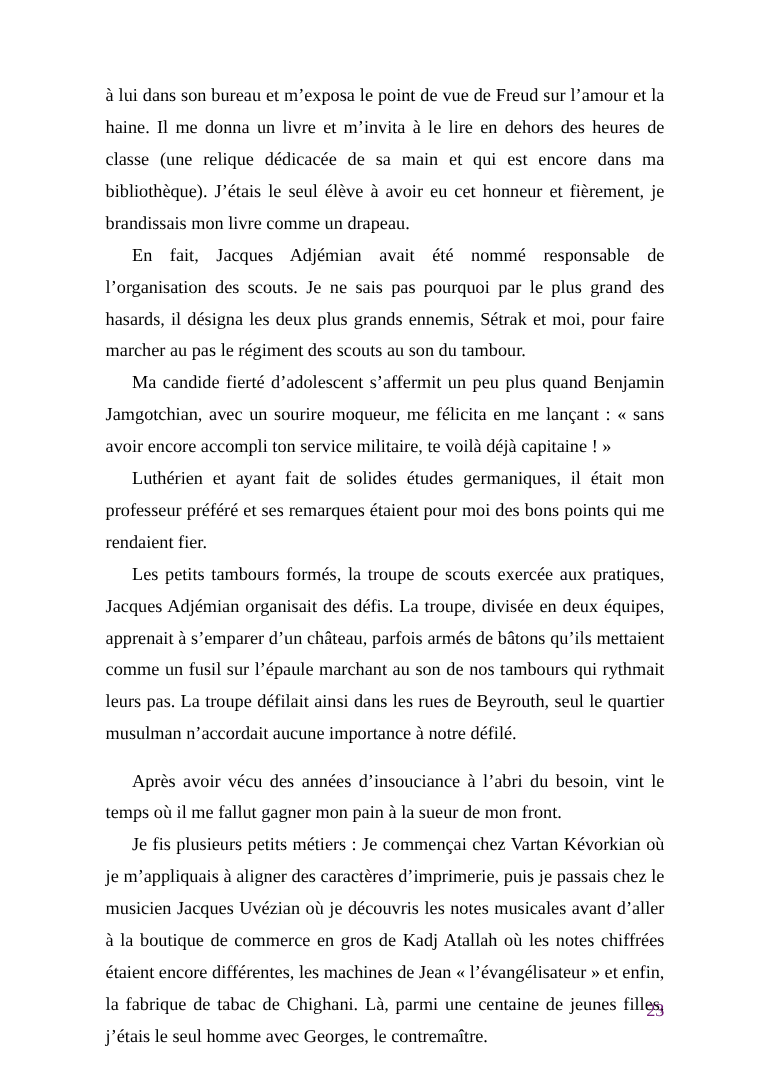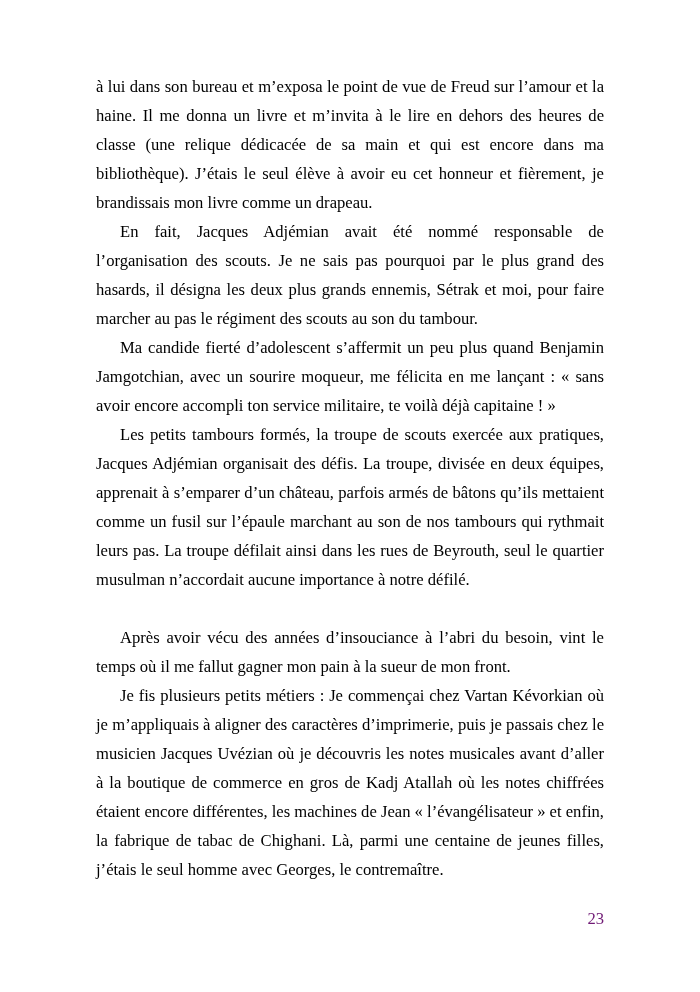--- a/index.html
+++ b/index.html
@@ -38,21 +38,21 @@
     text-justify: inter-word;
     text-indent: 24px;
     hyphens: none;
     -webkit-hyphens: none;
   }
   p.para.no-indent {
     text-indent: 0;
   }
   
   p.para.section-gap {
-    margin-top: 29px;
+    margin-top: 14px;
   }
   .folio {
     position: absolute;
     left: 96px;
     top: 908px;
     width: 508px;
     text-align: right;
     font-size: 16.6px;
     line-height: 22px;
     font-family: "Liberation Serif", "DejaVu Serif", serif;
@@ -65,20 +65,21 @@
 <div class="page">
 
   <div class="text-block">
 
     <p class="para no-indent">à lui dans son bureau et m’exposa le point de vue de Freud sur l’amour et la haine. Il me donna un livre et m’invita à le lire en dehors des heures de classe (une relique dédicacée de sa main et qui est encore dans ma bibliothèque). J’étais le seul élève à avoir eu cet honneur et fièrement, je brandissais mon livre comme un drapeau.</p>
 
     <p class="para">En fait, Jacques Adjémian avait été nommé responsable de l’organisation des scouts. Je ne sais pas pourquoi par le plus grand des hasards, il désigna les deux plus grands ennemis, Sétrak et moi, pour faire marcher au pas le régiment des scouts au son du tambour.</p>
 
     <p class="para">Ma candide fierté d’adolescent s’affermit un peu plus quand Benjamin Jamgotchian, avec un sourire moqueur, me félicita en me lançant : « sans avoir encore accompli ton service militaire, te voilà déjà capitaine ! »</p>
 
+    <p class="para">Luthérien et ayant fait de solides études germaniques, il était mon professeur préféré et ses remarques étaient pour moi des bons points qui me rendaient fier.</p>
 
     <p class="para">Les petits tambours formés, la troupe de scouts exercée aux pratiques, Jacques Adjémian organisait des défis. La troupe, divisée en deux équipes, apprenait à s’emparer d’un château, parfois armés de bâtons qu’ils mettaient comme un fusil sur l’épaule marchant au son de nos tambours qui rythmait leurs pas. La troupe défilait ainsi dans les rues de Beyrouth, seul le quartier musulman n’accordait aucune importance à notre défilé.</p>
 
     <p class="para section-gap">Après avoir vécu des années d’insouciance à l’abri du besoin, vint le temps où il me fallut gagner mon pain à la sueur de mon front.</p>
 
     <p class="para">Je fis plusieurs petits métiers : Je commençai chez Vartan Kévorkian où je m’appliquais à aligner des caractères d’imprimerie, puis je passais chez le musicien Jacques Uvézian où je découvris les notes musicales avant d’aller à la boutique de commerce en gros de Kadj Atallah où les notes chiffrées étaient encore différentes, les machines de Jean « l’évangélisateur » et enfin, la fabrique de tabac de Chighani. Là, parmi une centaine de jeunes filles, j’étais le seul homme avec Georges, le contremaître.</p>
 
   </div>
 
   <div class="folio">23</div>

